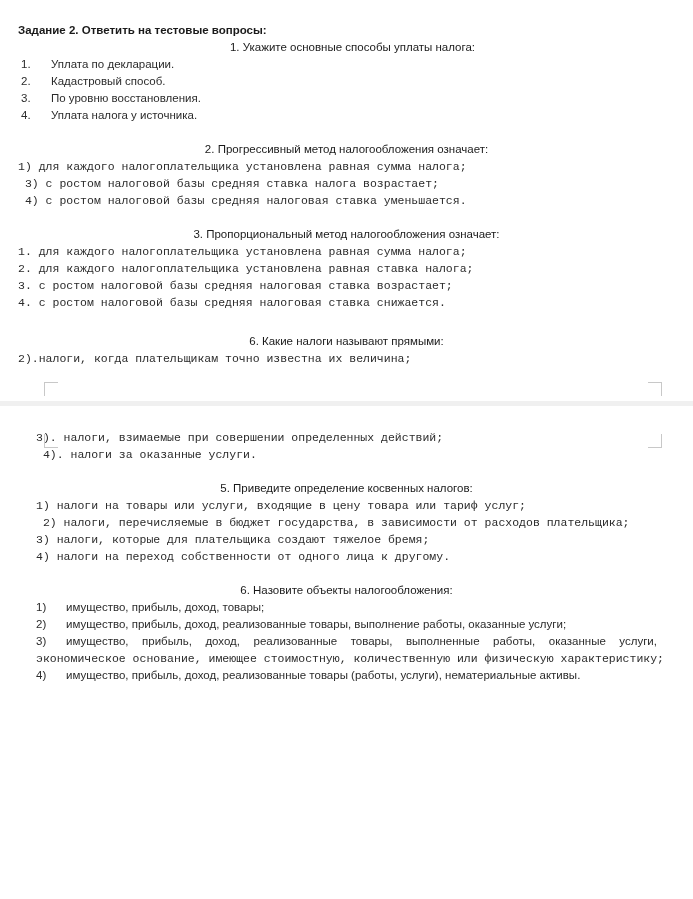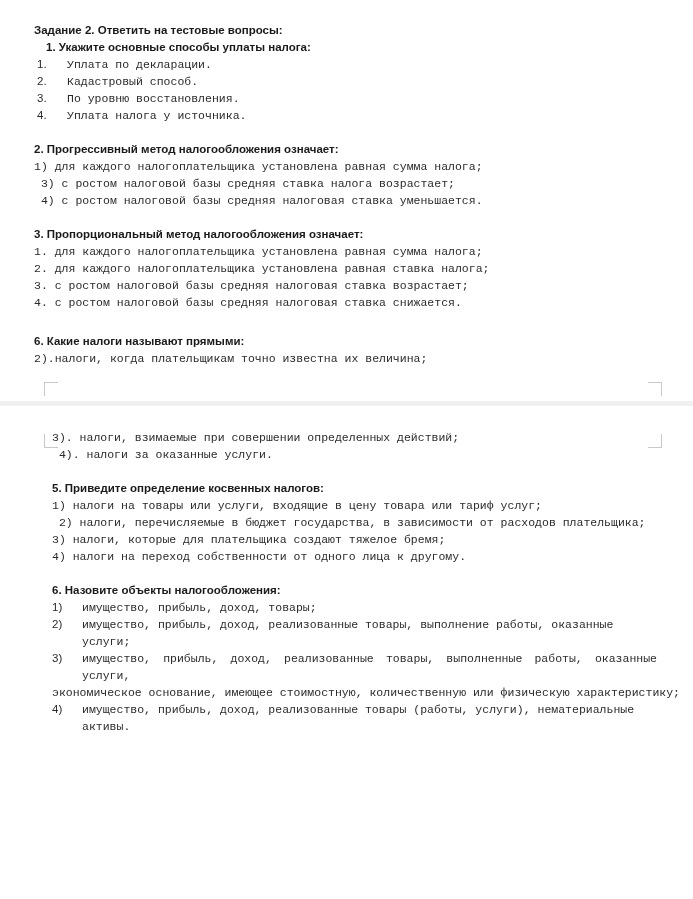--- a/index.html
+++ b/index.html
@@ -12,21 +12,20 @@
     height: 899px;
     position: relative;
     font-family: "Liberation Sans", "DejaVu Sans", sans-serif;
     color: #262626;
     overflow: hidden;
   }
 
   .page {
     position: relative;
     box-sizing: border-box;
-    margin-left: 16px;
   }
   .page-one { padding: 0 18px; }
   .page-two { padding: 0 36px; }
 
   
   .page-gap {
     height: 12px;
     background: #ffffff;
     position: relative;
   }
@@ -54,24 +53,25 @@
   .doc-title {
     font-size: 11.5px;
     font-weight: bold;
     line-height: 17px;
     margin: 0;
     padding-top: 22px;
     color: #1a1a1a;
   }
   .q-heading {
     font-size: 11.5px;
-    font-weight: bold;
+    font-weight: normal;
     line-height: 17px;
     margin: 0;
     color: #1a1a1a;
+    text-align: center;
   }
   .q-heading.indent { padding-left: 12px; }
 
   .line {
     font-size: 11.5px;
     line-height: 17px;
     margin: 0;
     color: #2b2b2b;
     white-space: pre;
     font-family: Liberation Mono, monospace;
@@ -84,21 +84,21 @@
     font-size: 11.5px;
     line-height: 17px;
     display: flex;
     color: #2b2b2b;
   }
   .tab-item .marker {
     width: 30px;
     flex: 0 0 30px;
   }
   .tab-item.sec1 { padding-left: 3px; }
-  .tab-item .body { flex: 1; font-family: Liberation Mono, monospace; }
+  .tab-item .body { flex: 1; }
   .tab-item .body.justify {
     text-align: justify;
     text-align-last: justify;
   }
 </style>
 </head>
 <body>
 
 <div class="page page-one">
 

